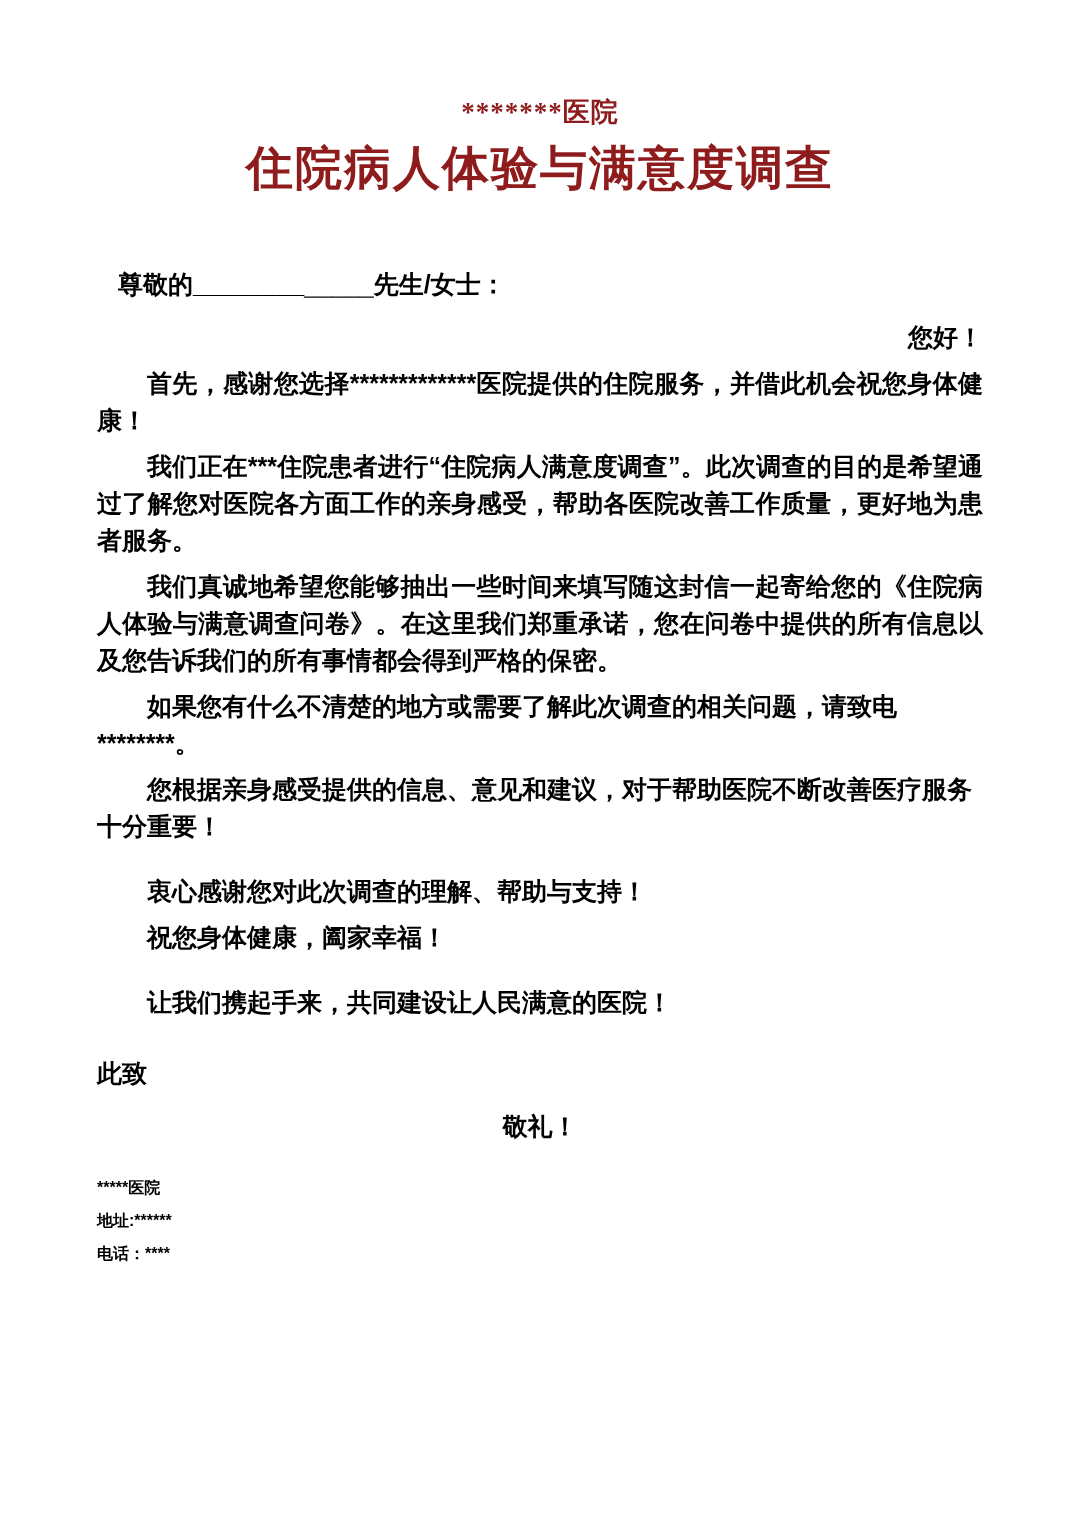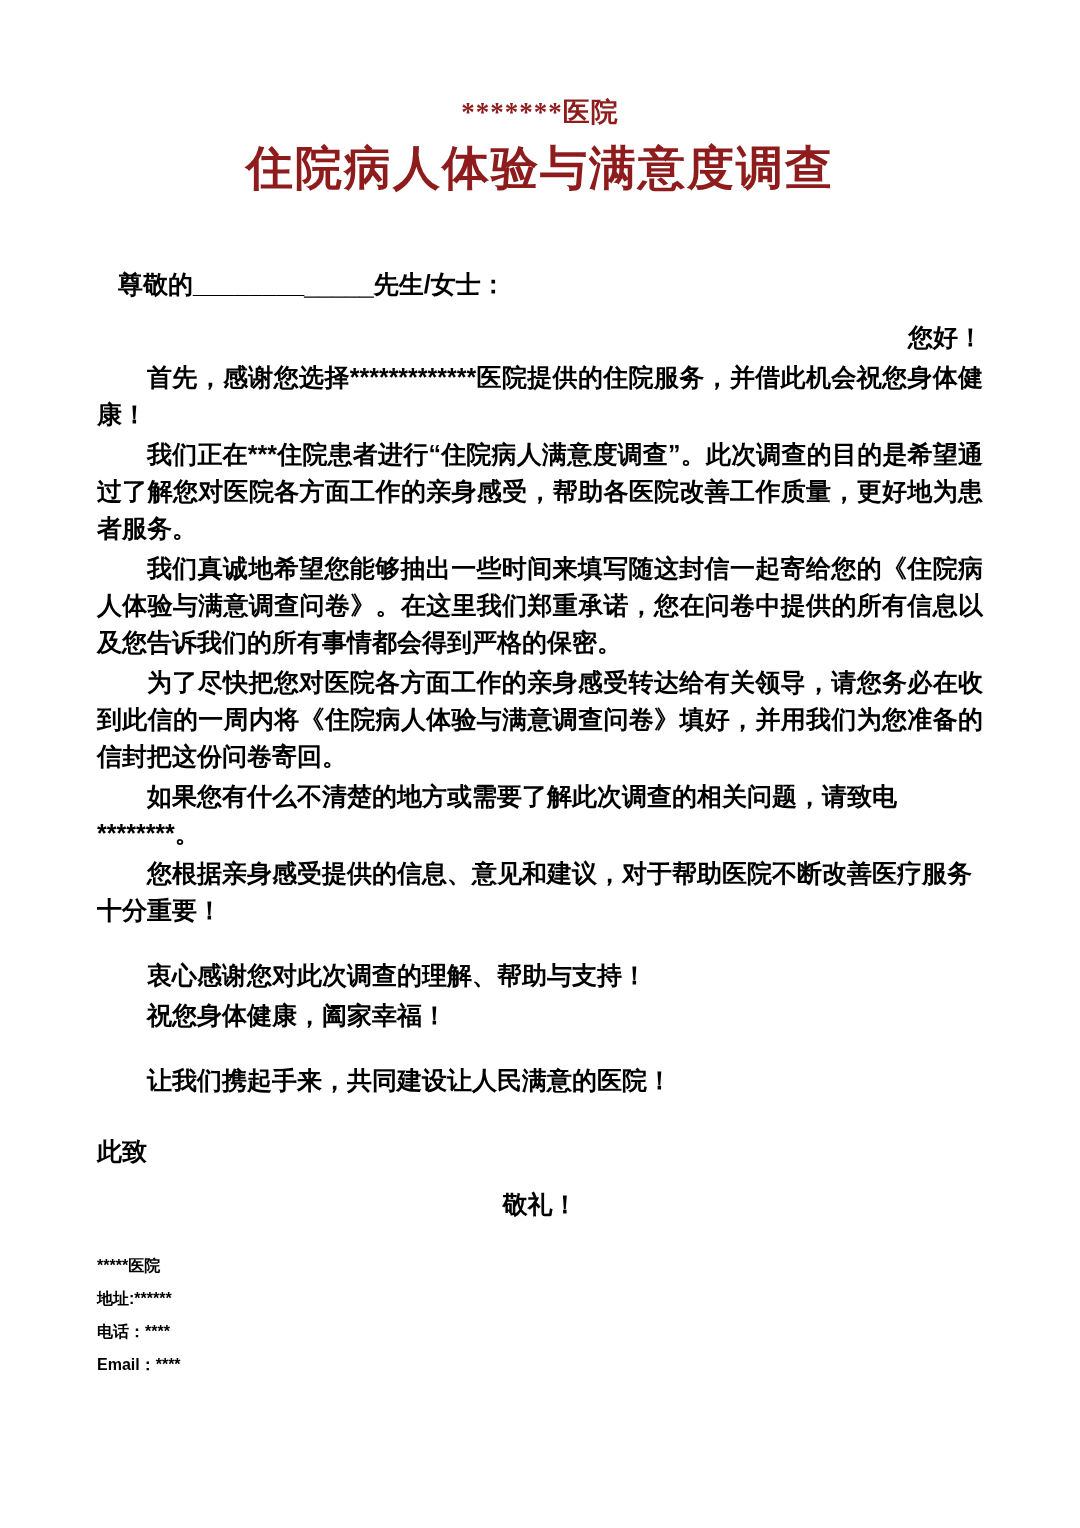--- a/index.html
+++ b/index.html
@@ -50,21 +50,21 @@
   .blank1 {
     font-weight: bold;
     letter-spacing: 0px;
   }
   .blank2 {
     color: #444444;
     font-weight: normal;
   }
   .greeting { margin-top: 16px; text-align: right; }
   .para {
-    margin-top: 3px;
+    margin-top: 9px;
     text-indent: 2em;
     text-align: justify;
   }
   .para.gap-before { margin-top: 28px; }
   .para.no-justify { text-align: left; }
   .cizhi { margin-top: 34px; }
   .jingli {
     margin-top: 16px;
     text-align: center;
   }
@@ -90,37 +90,35 @@
     <div class="salutation"><span>尊敬的</span><span class="blank1">________</span><span class="blank2">_____</span><span>先生/女士：</span></div>
 
     <div class="greeting">您好！</div>
 
     <p class="para">首先，感谢您选择*************医院提供的住院服务，并借此机会祝您身体健康！</p>
 
     <p class="para">我们正在***住院患者进行“住院病人满意度调查”。此次调查的目的是希望通过了解您对医院各方面工作的亲身感受，帮助各医院改善工作质量，更好地为患者服务。</p>
 
     <p class="para">我们真诚地希望您能够抽出一些时间来填写随这封信一起寄给您的《住院病人体验与满意调查问卷》。在这里我们郑重承诺，您在问卷中提供的所有信息以及您告诉我们的所有事情都会得到严格的保密。</p>
 
-    <p class="para">为了尽快把您对医院各方面工作的亲身感受转达给有关领导，请您务必在收到此信的一周内将《住院病人体验与满意调查问卷》填好，并用我们为您准备的信封把这份问卷寄回。</p>
 
     <p class="para no-justify">如果您有什么不清楚的地方或需要了解此次调查的相关问题，请致电********。</p>
 
     <p class="para no-justify">您根据亲身感受提供的信息、意见和建议，对于帮助医院不断改善医疗服务十分重要！</p>
 
     <p class="para no-justify gap-before">衷心感谢您对此次调查的理解、帮助与支持！</p>
 
     <p class="para no-justify">祝您身体健康，阖家幸福！</p>
 
     <p class="para no-justify gap-before">让我们携起手来，共同建设让人民满意的医院！</p>
 
     <div class="cizhi">此致</div>
 
     <div class="jingli">敬礼！</div>
 
     <div class="footer">
       <div class="footer-line">*****医院</div>
       <div class="footer-line">地址:******</div>
       <div class="footer-line">电话：****</div>
-      <div class="footer-line">Email：****</div>
     </div>
 
   </div>
 </div>
 
 </body></html>

